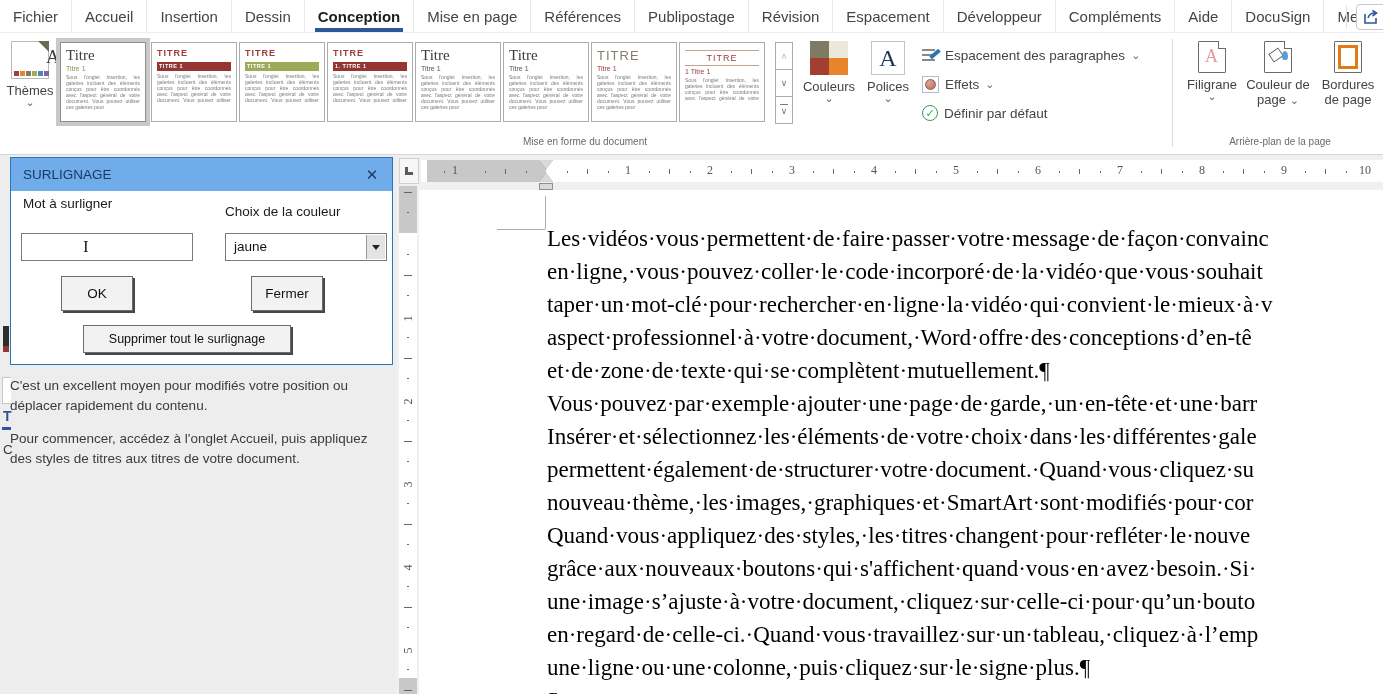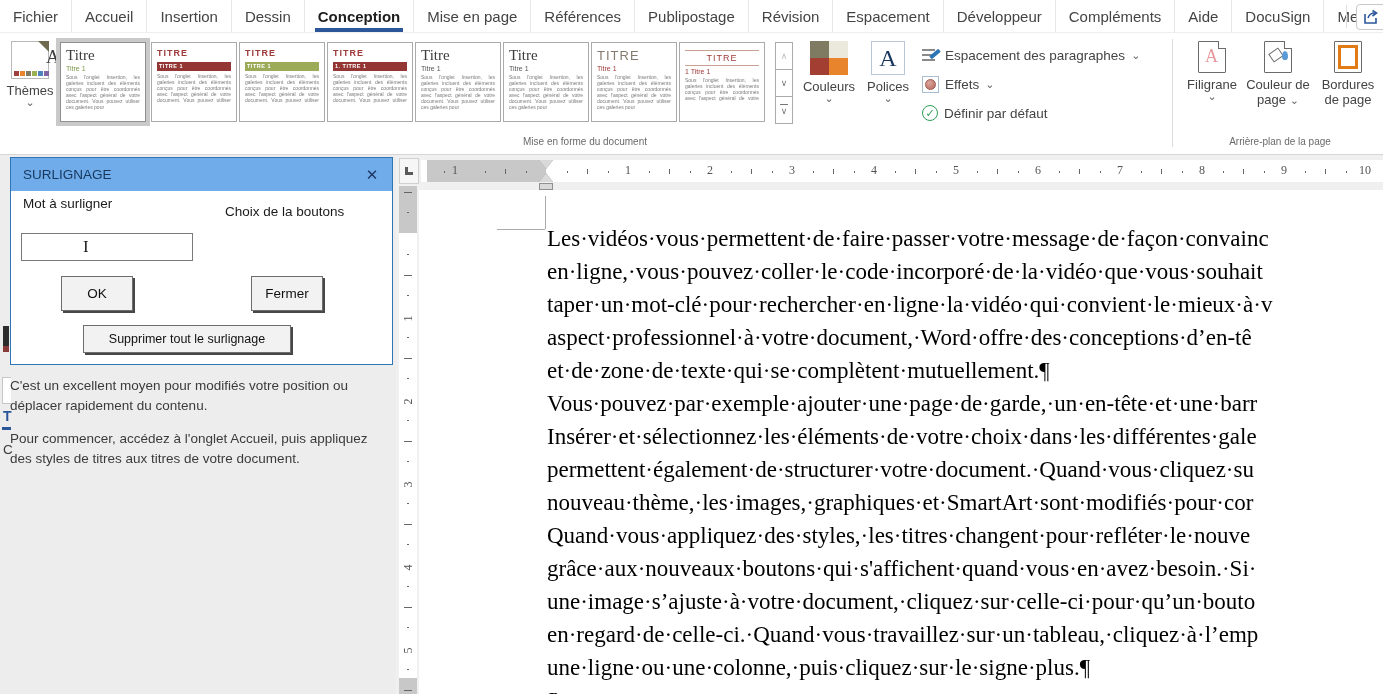--- a/index.html
+++ b/index.html
@@ -429,21 +429,25 @@
     <div class="nav-para" style="top:221px;">C'est un excellent moyen pour modifiés votre position ou déplacer rapidement du contenu.</div>
     <div class="nav-para" style="top:274px;">Pour commencer, accédez à l'onglet Accueil, puis appliquez des styles de titres aux titres de votre document.</div>
   </div>
 
   <div id="dialog">
     <div id="dlg-title">
         <span>SURLIGNAGE</span>
       </div>
     <div id="dlg-close">✕</div>
     <div class="dlg-label" style="left:12px;top:38px;">Mot à surligner</div>
-    <div class="dlg-label" style="left:214px;top:46px;">Choix de la boutons</div>
+    <div class="dlg-label" style="left:214px;top:46px;">Choix de la couleur</div>
     <div id="dlg-input"></div>
     <div id="dlg-ibeam">I</div>
+    <div id="dlg-combo">
+      <span class="val">jaune</span>
+      <span class="dd"></span>
+    </div>
     <div class="dlg-btn" id="btn-ok">OK</div>
     <div class="dlg-btn" id="btn-fermer">Fermer</div>
     <div class="dlg-btn" id="btn-supprimer">Supprimer tout le surlignage</div>
   </div>
 
 </div>
 
 </body></html>

